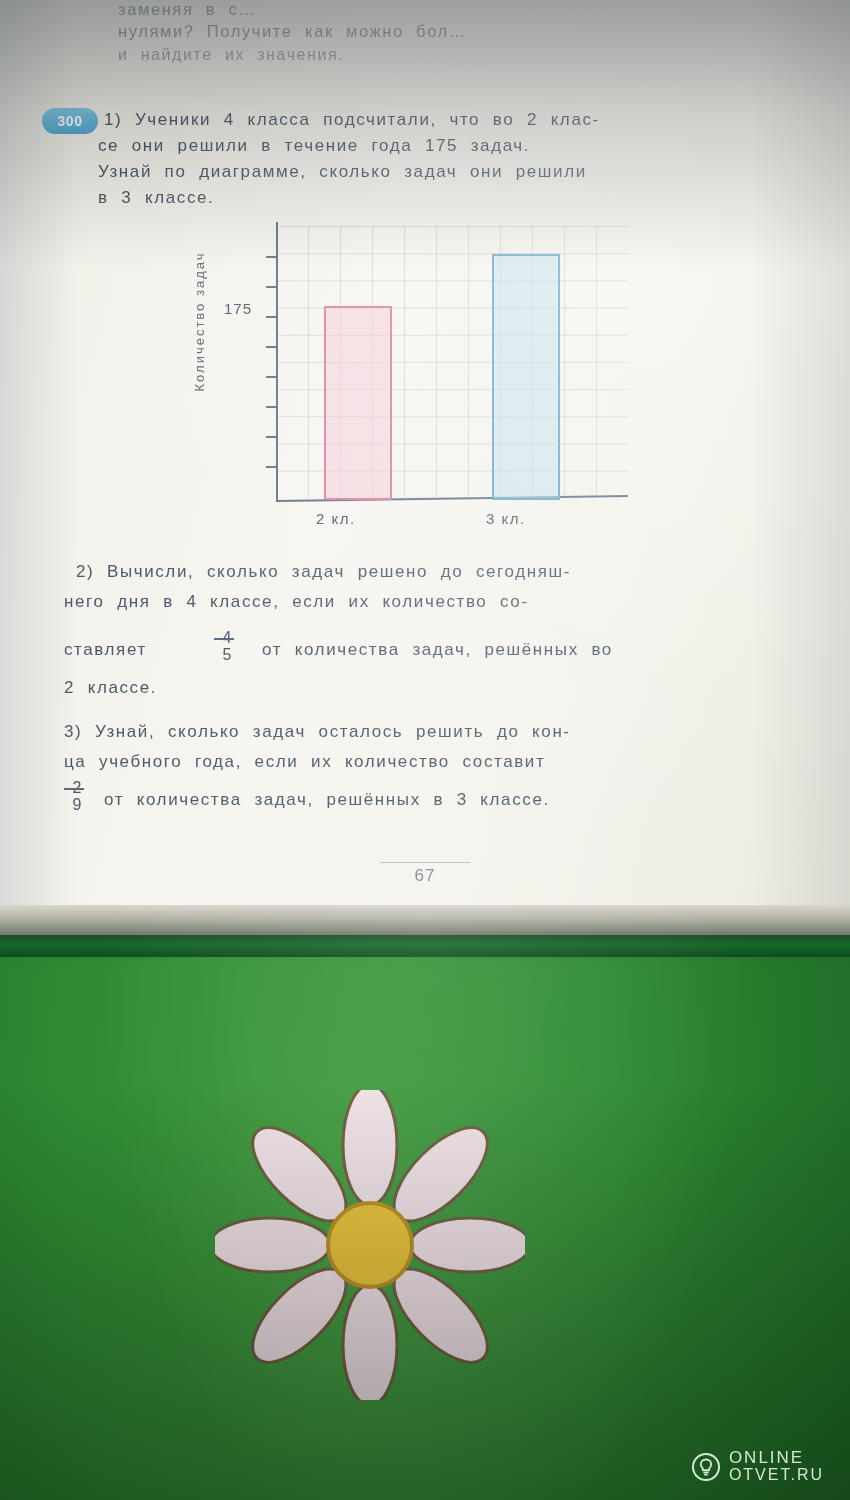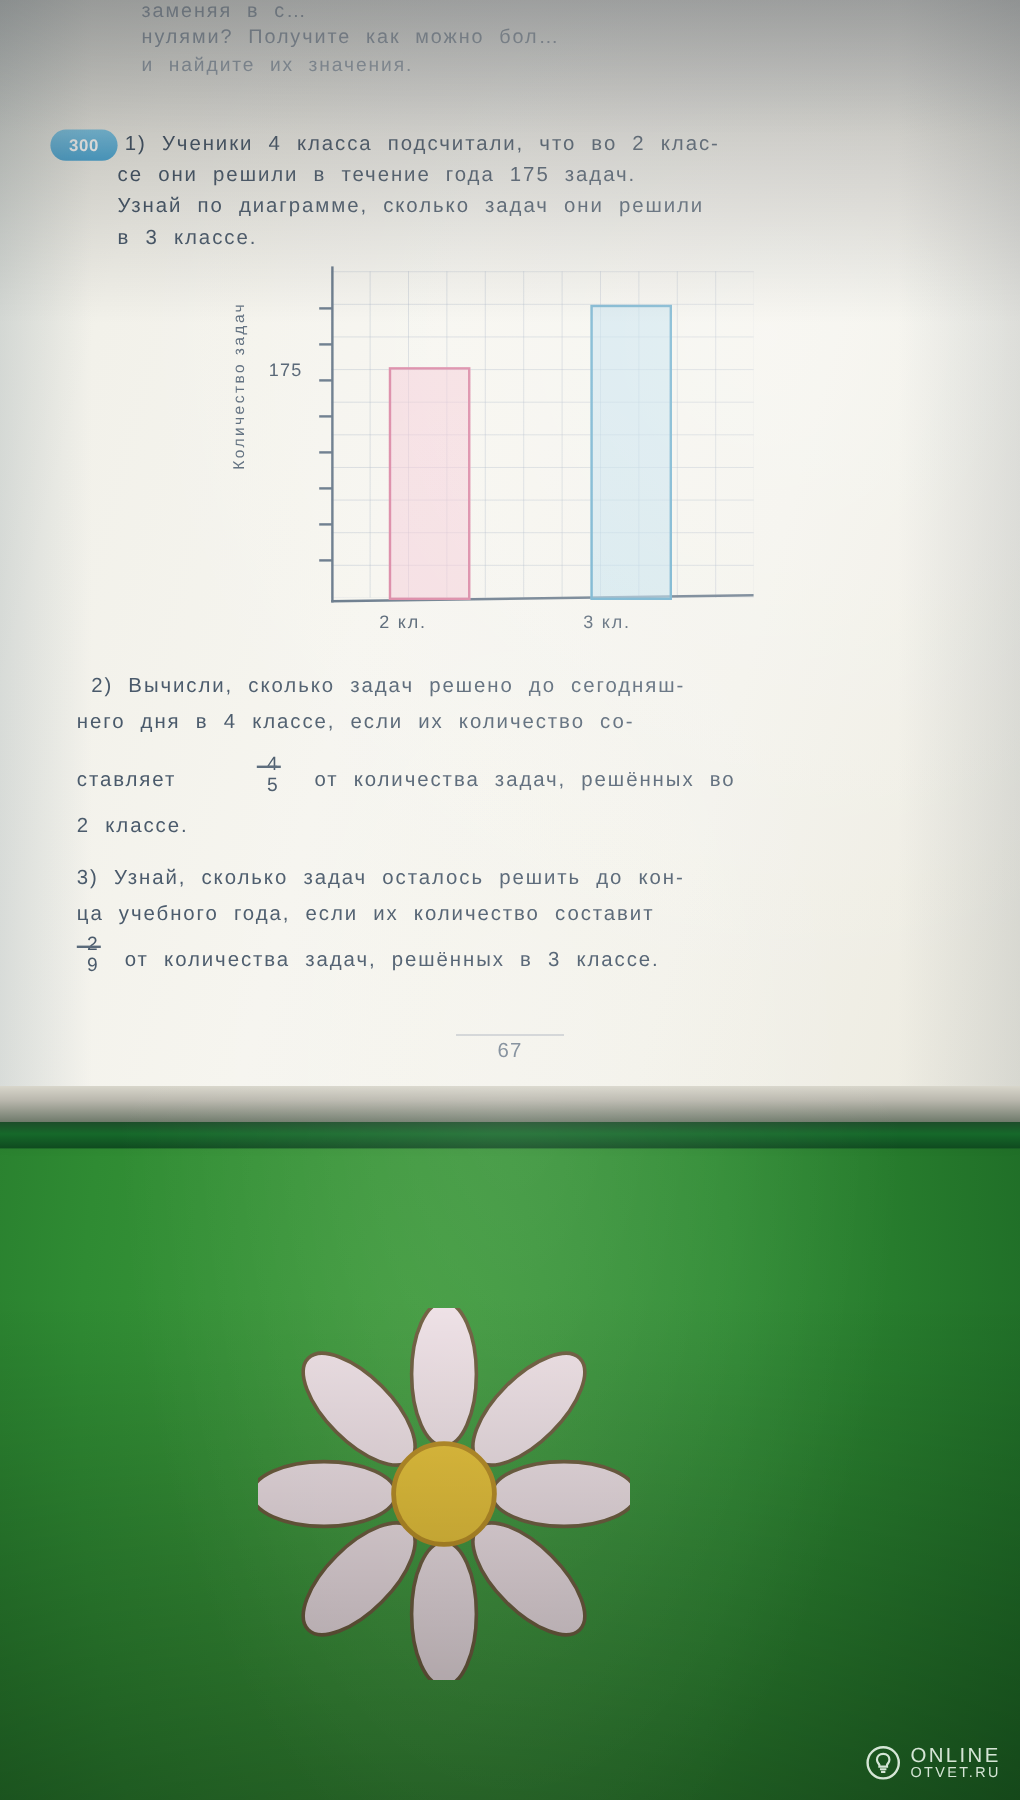--- a/index.html
+++ b/index.html
@@ -219,29 +219,29 @@
     position: absolute;
     left: 215px;
     top: 1090px;
     width: 310px;
     height: 310px;
   }
 
   
   .watermark {
     position: absolute;
-    right: 16px; bottom: 16px;
+    right: 26px; bottom: 16px;
     display: flex;
     align-items: center;
     gap: 8px;
     opacity: 0.9;
   }
   .wm-text { line-height: 1.05; }
   .wm-1 { font-size: 17px; color: #eaf6ea; letter-spacing: 2px; }
-  .wm-2 { font-size: 12px; color: #eaf6ea; letter-spacing: 2px; }
+  .wm-2 { font-size: 16px; color: #eaf6ea; letter-spacing: 2px; }
 </style>
 </head>
 <body>
 
 <div class="desk"></div>
 
 <div class="page">
 
   <div class="txt faded-top" id="top-line-1">заменяя  в  с…</div>
   <div class="txt faded-top" id="top-line-2">нулями?  Получите  как  можно  бол…</div>

